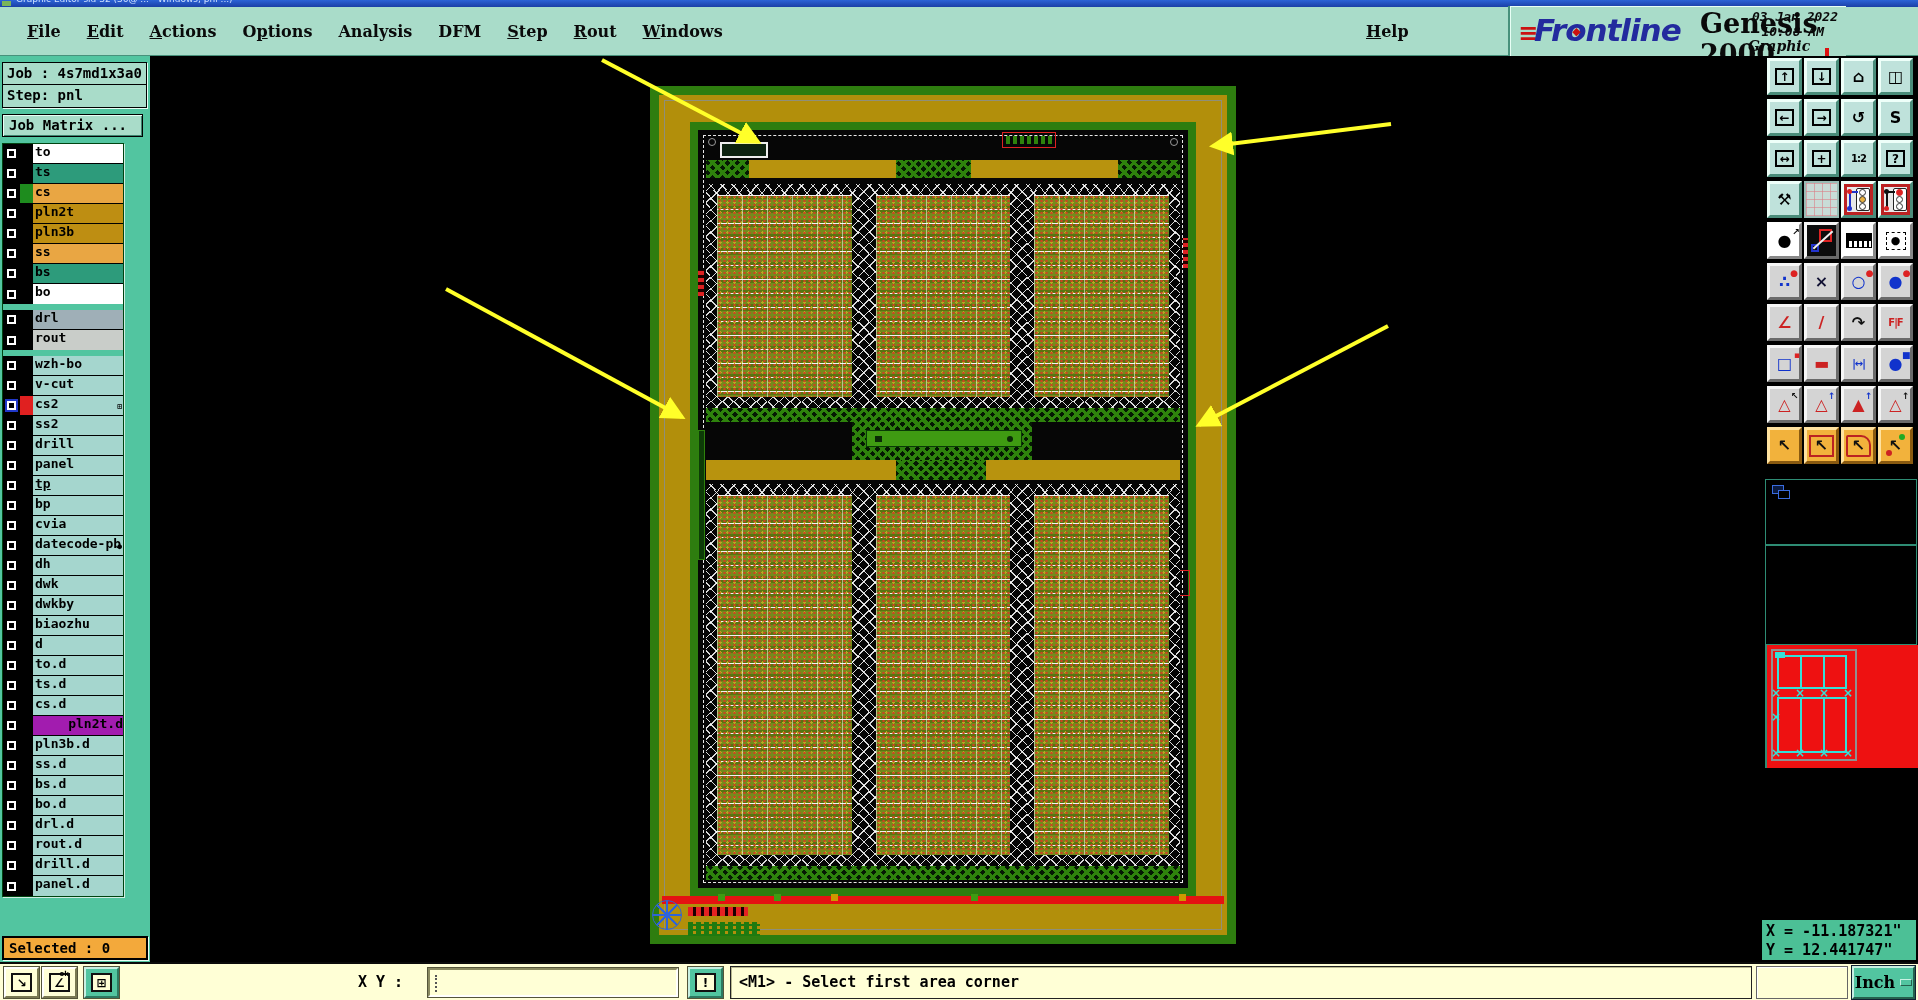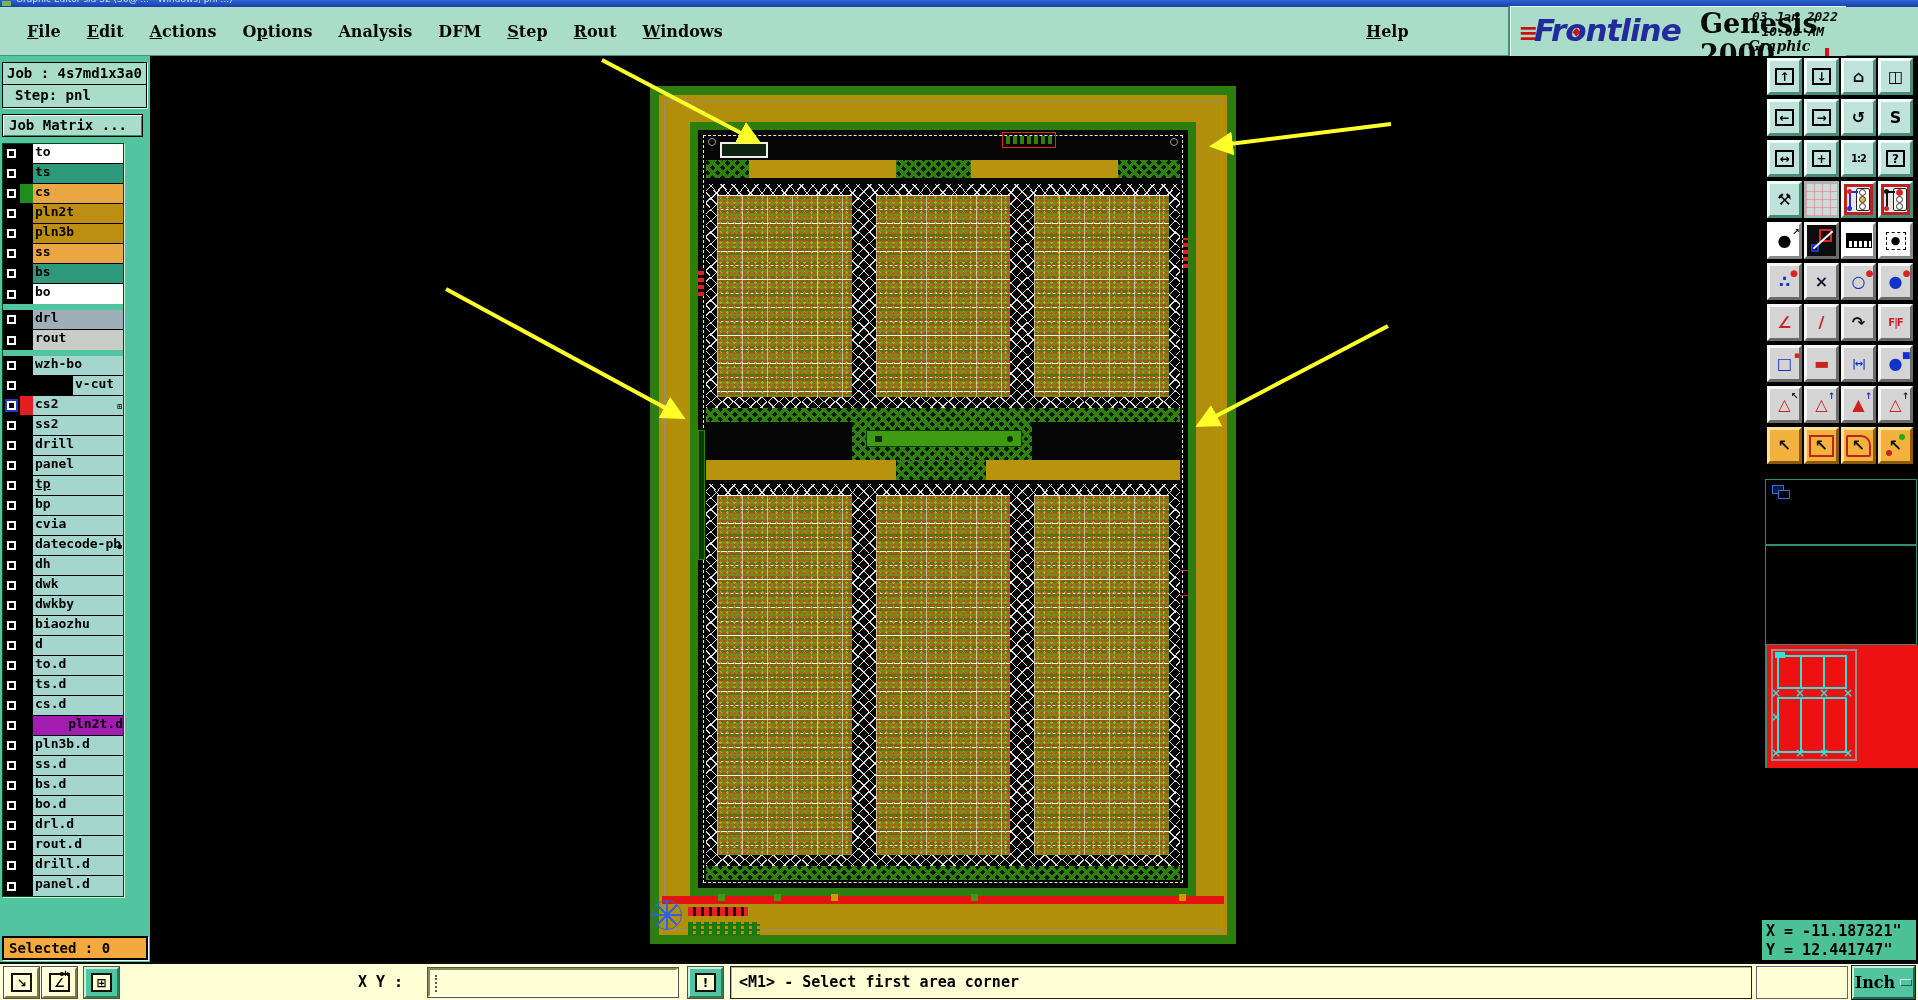--- a/index.html
+++ b/index.html
@@ -38,21 +38,21 @@
     font-style:italic; font-size:13px; text-align:right; color:#0a0a0a; line-height:15px; white-space:pre; }
   .pause-ico { position:absolute; right:10px; bottom:3px; width:11px; height:10px; }
   .pause-ico i { display:inline-block; width:4px; height:10px; background:#dd1111; margin-right:2px; }
 
   
   .sidebar { position:absolute; left:0; top:56px; width:150px; height:906px; background:#52c5a0; }
   .jobbox { position:absolute; left:2px; top:6px; width:145px; background:#a9dcc9; border:1px solid #000;
     box-shadow:1px 1px 0 #e8fff5; }
   .jobbox .jrow { height:22px; font-family:"DejaVu Sans Mono", monospace; font-weight:bold; font-size:14px;
     padding:2px 4px; border-bottom:1px solid #000; white-space:nowrap; overflow:hidden; }
-  .jobbox .jrow:last-child { border-bottom:none;margin-left:8px; }
+  .jobbox .jrow:last-child { border-bottom:none; }
   .matrixbtn { position:absolute; left:2px; top:58px; width:141px; height:23px; background:#a9dcc9;
     border:1px solid #000; box-shadow:inset 1px 1px 0 #e8fff5, inset -1px -1px 0 #3d8570;
     font-family:"DejaVu Sans Mono", monospace; font-weight:bold; font-size:14px; padding:2px 6px; white-space:nowrap; }
 
   .layerlist { position:absolute; left:2px; top:87px; width:122px; background:#0a0a0a; border:1px solid #041; 
     box-shadow:1px 1px 0 #cfeee2; }
   .layer-group { border-bottom:6px solid #52c5a0; }
   .layer-group:last-child { border-bottom:none; }
   .layer-row { display:flex; height:20px; border-bottom:1px solid #000; background:#000; }
   .layer-row:last-child { border-bottom:none; }
@@ -343,21 +343,21 @@
             <i></i>
           </div>
           <div class="sw"></div>
           <div class="nm" style="background: rgb(165, 214, 206);">wzh-bo</div>
         </div>
         <div class="layer-row">
           <div class="cb">
             <i></i>
           </div>
           <div class="sw"></div>
-          <div class="nm" style="background: rgb(165, 214, 206); margin-left: 40px;">v-cut</div>
+          <div class="nm" style="background: rgb(165, 214, 206);">v-cut</div>
         </div>
         <div class="layer-row">
           <div class="cb active">
             <i></i>
           </div>
           <div class="sw" style="background: rgb(224, 32, 32);"></div>
           <div class="nm" style="background: rgb(165, 214, 206);">cs2<span class="badge">⊞</span></div>
         </div>
         <div class="layer-row">
           <div class="cb">

